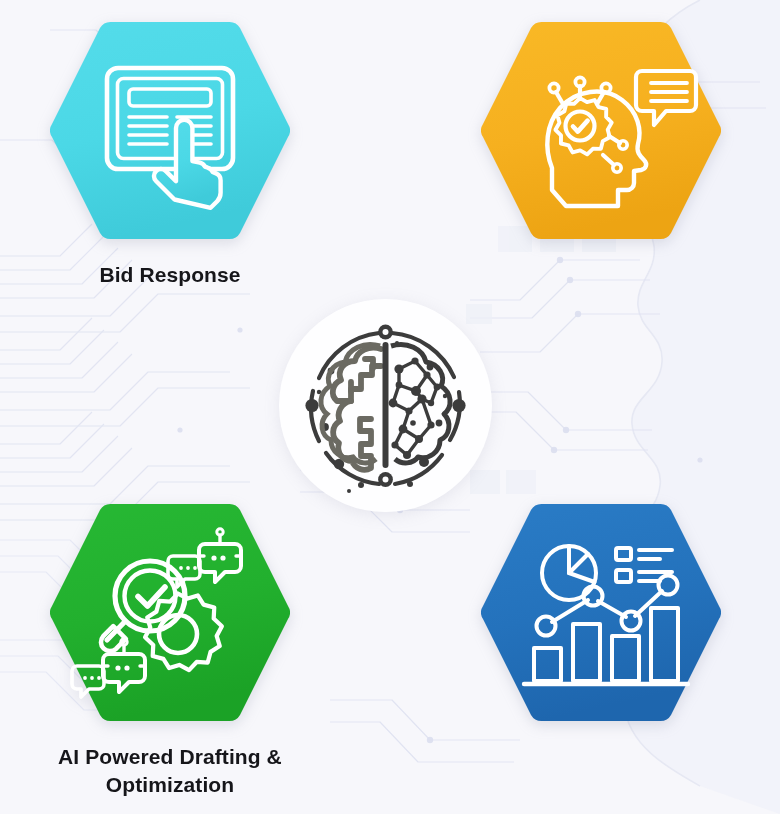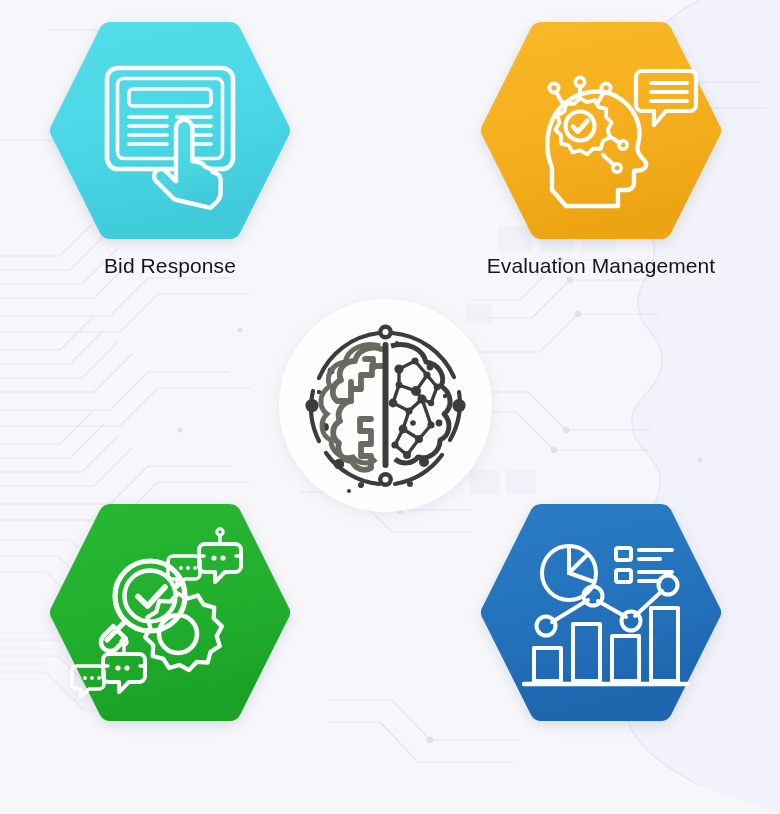--- a/index.html
+++ b/index.html
@@ -19,25 +19,25 @@
   }
   .hex-cell { position:absolute; }
   .hex-shape {
     position:relative;
     filter: drop-shadow(0 4px 7px rgba(120,125,150,0.22));
   }
   .hex-shape svg { display:block; }
   .hex-label {
     text-align:center;
     color:#16161a;
-    font-weight:400;
+    font-weight:700;
     font-size:21px;
     line-height:1.33;
     letter-spacing:0.1px;
-    margin-top:9px;
+    margin-top:18px;
     white-space:pre-line;
   }
   
   #center-badge {
     position:absolute;
     left:279px; top:299px;
     width:213px; height:213px;
     z-index:3;
   }
   #center-badge .disc {
@@ -243,21 +243,20 @@
           <path d="M166 53 h48 a6 6 0 0 1 6 6 v28 a6 6 0 0 1 -6 6 h-24
                    l-12 14 v-14 h-12 a6 6 0 0 1 -6 -6 v-28 a6 6 0 0 1 6 -6 z" stroke-width="4.2"></path>
           <g stroke-width="3.8">
             <line x1="175" y1="65" x2="211" y2="65"></line>
             <line x1="175" y1="74" x2="211" y2="74"></line>
             <line x1="175" y1="83" x2="211" y2="83"></line>
           </g>
         </g>
       </svg>
     </div>
-    <div class="hex-label">Evaluation Management</div>
   </div>
 
   <div class="hex-cell" style="left:45px; top:500px; width:250px;">
     <div class="hex-shape">
       <svg width="250" height="225" viewBox="0 0 250 225" xmlns="http://www.w3.org/2000/svg">
         <defs>
           <linearGradient id="gradGreen" x1="0" y1="0" x2="0.25" y2="1">
             <stop offset="0%" stop-color="#27b834"></stop>
             <stop offset="55%" stop-color="#22b02e"></stop>
             <stop offset="100%" stop-color="#1ba226"></stop>
@@ -307,20 +306,22 @@
             <path d="M-20 18 h22 a5 5 0 0 1 5 5 v13 a5 5 0 0 1 -5 5 h-10 l-8 8 v-8 h-4 a5 5 0 0 1 -5 -5 v-13 a5 5 0 0 1 5 -5 z" stroke-width="3.6"></path>
             <g fill="#ffffff" stroke="none">
               <circle cx="-12" cy="30" r="1.9"></circle>
               <circle cx="-5" cy="30" r="1.9"></circle>
               <circle cx="2" cy="30" r="1.9"></circle>
             </g>
           </g>
         </g>
       </svg>
     </div>
+    <div class="hex-label">AI Powered Drafting &amp;
+Optimization</div>
   </div>
 
   <div class="hex-cell" style="left:476px; top:500px; width:250px;">
     <div class="hex-shape">
       <svg width="250" height="225" viewBox="0 0 250 225" xmlns="http://www.w3.org/2000/svg">
         <defs>
           <linearGradient id="gradBlue" x1="0" y1="0" x2="0.25" y2="1">
             <stop offset="0%" stop-color="#2a7cc6"></stop>
             <stop offset="55%" stop-color="#2472bc"></stop>
             <stop offset="100%" stop-color="#1e66ae"></stop>

